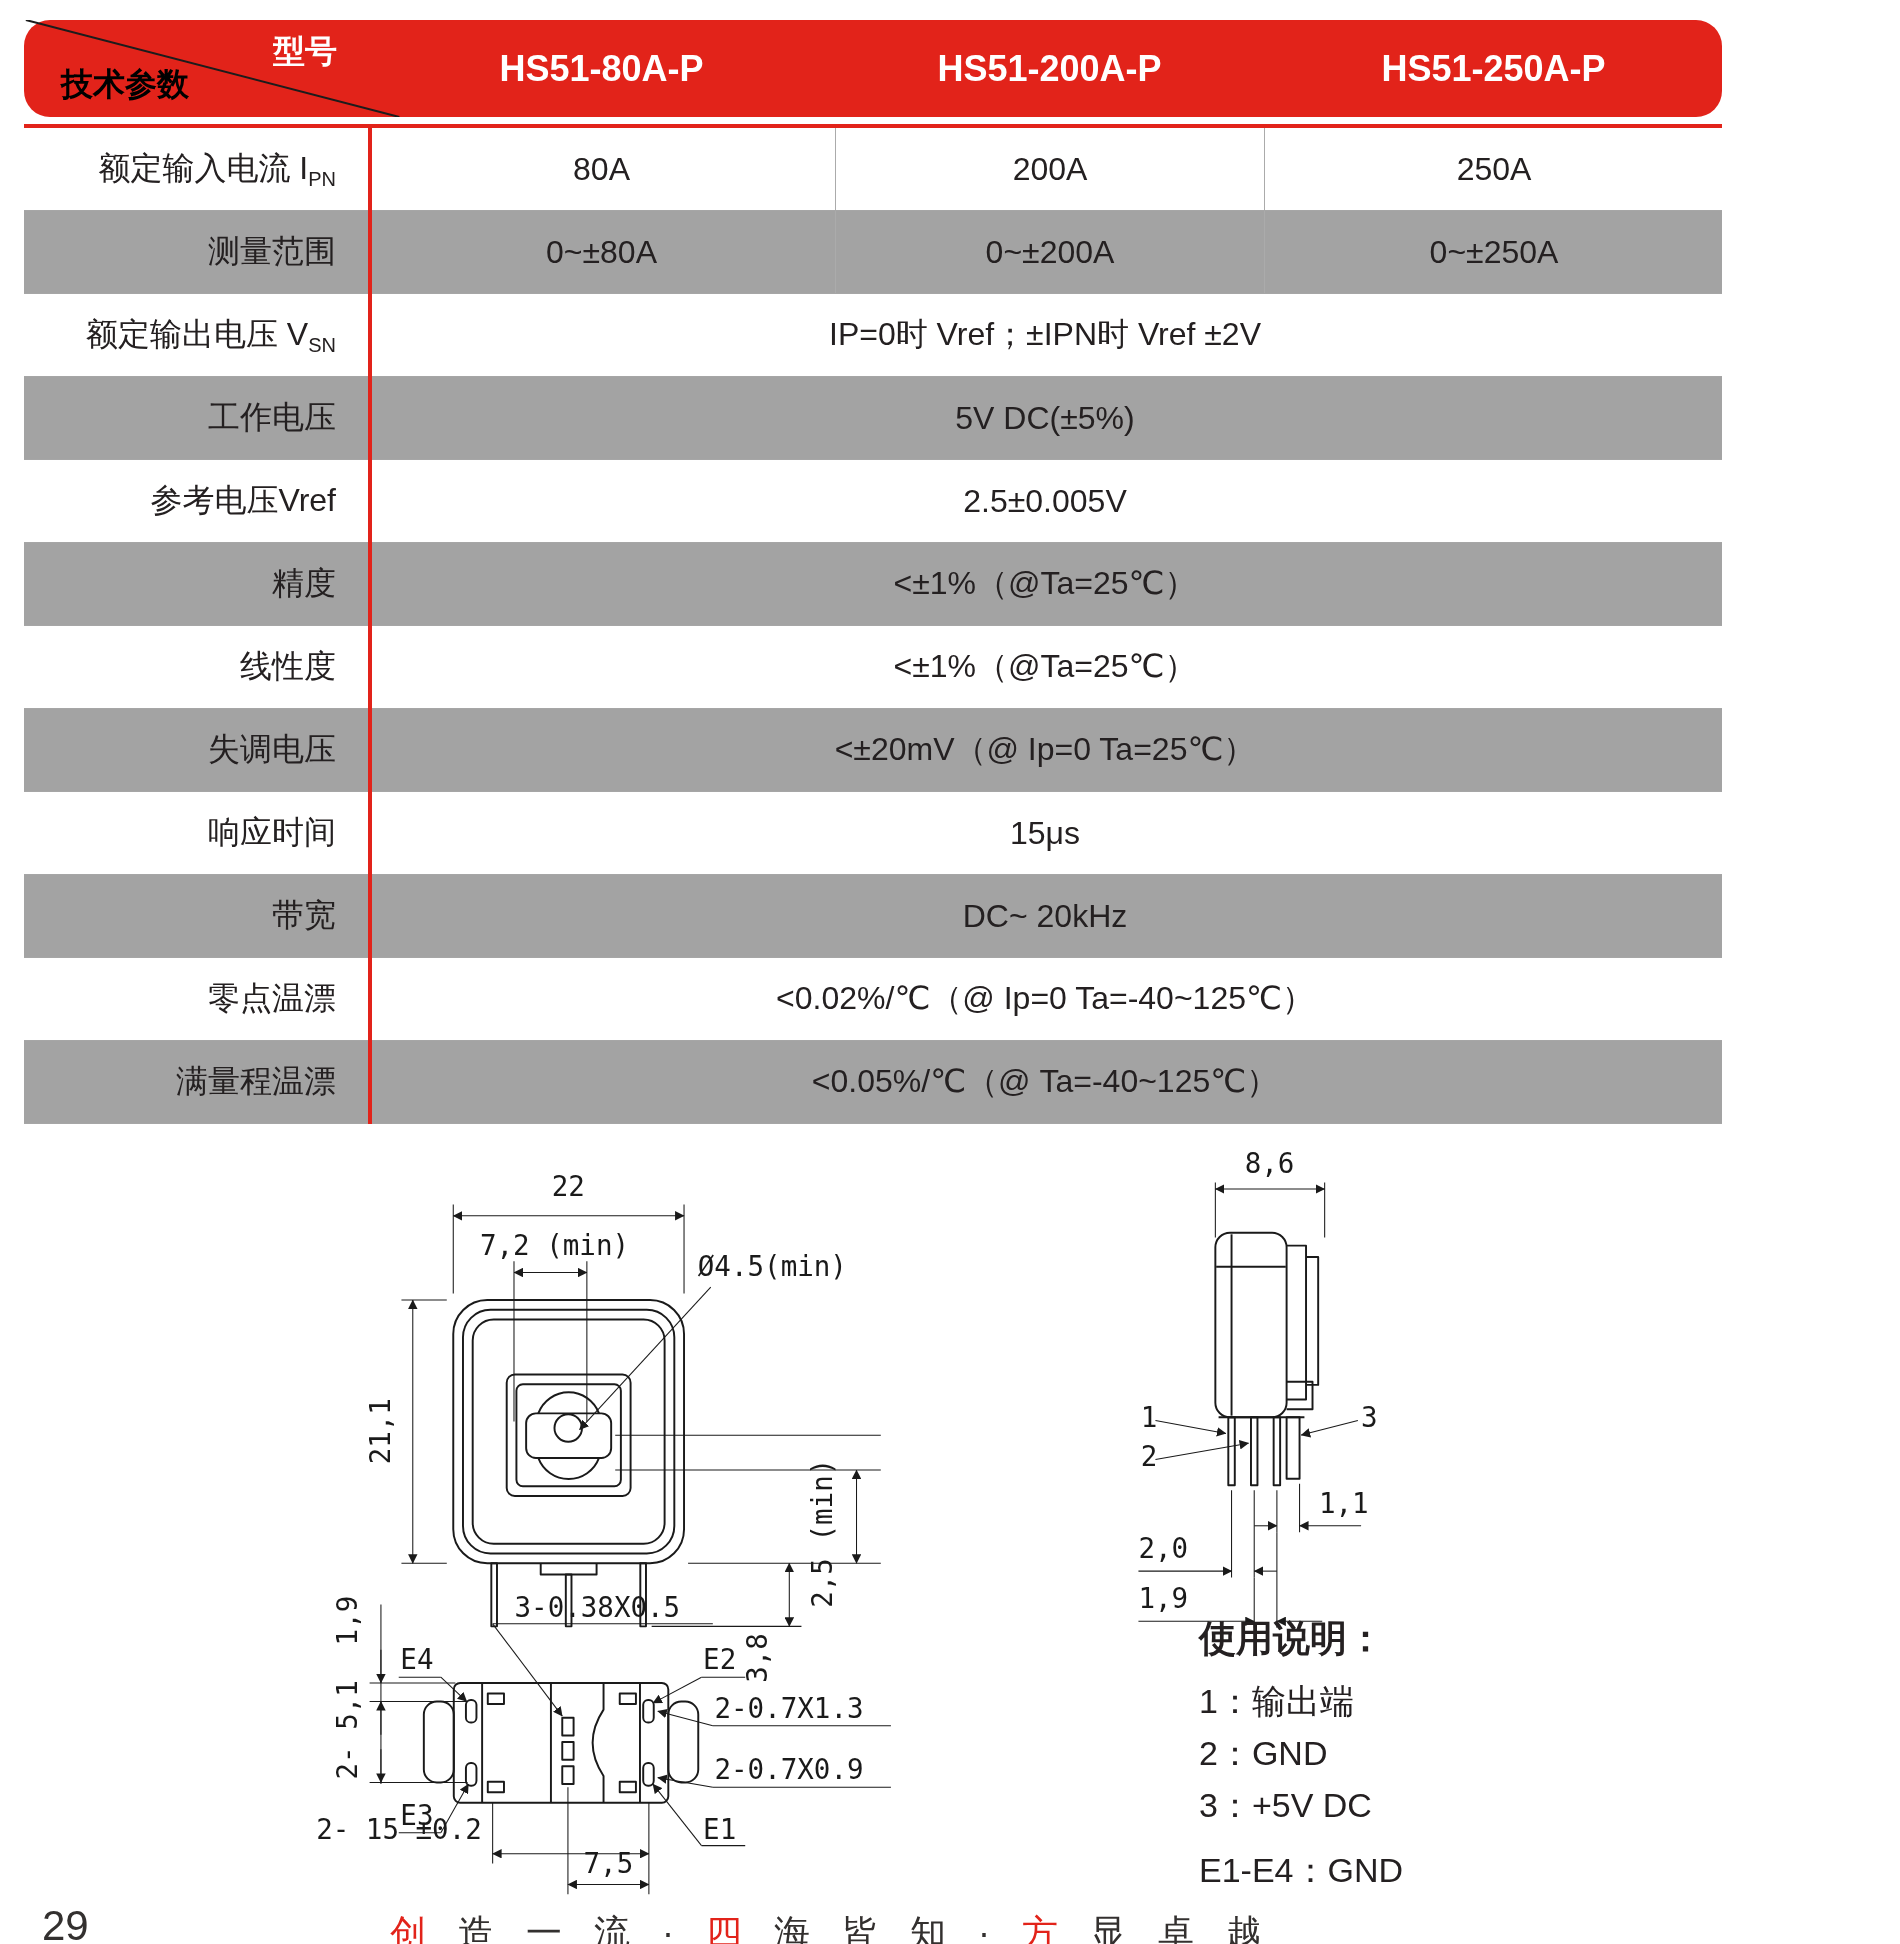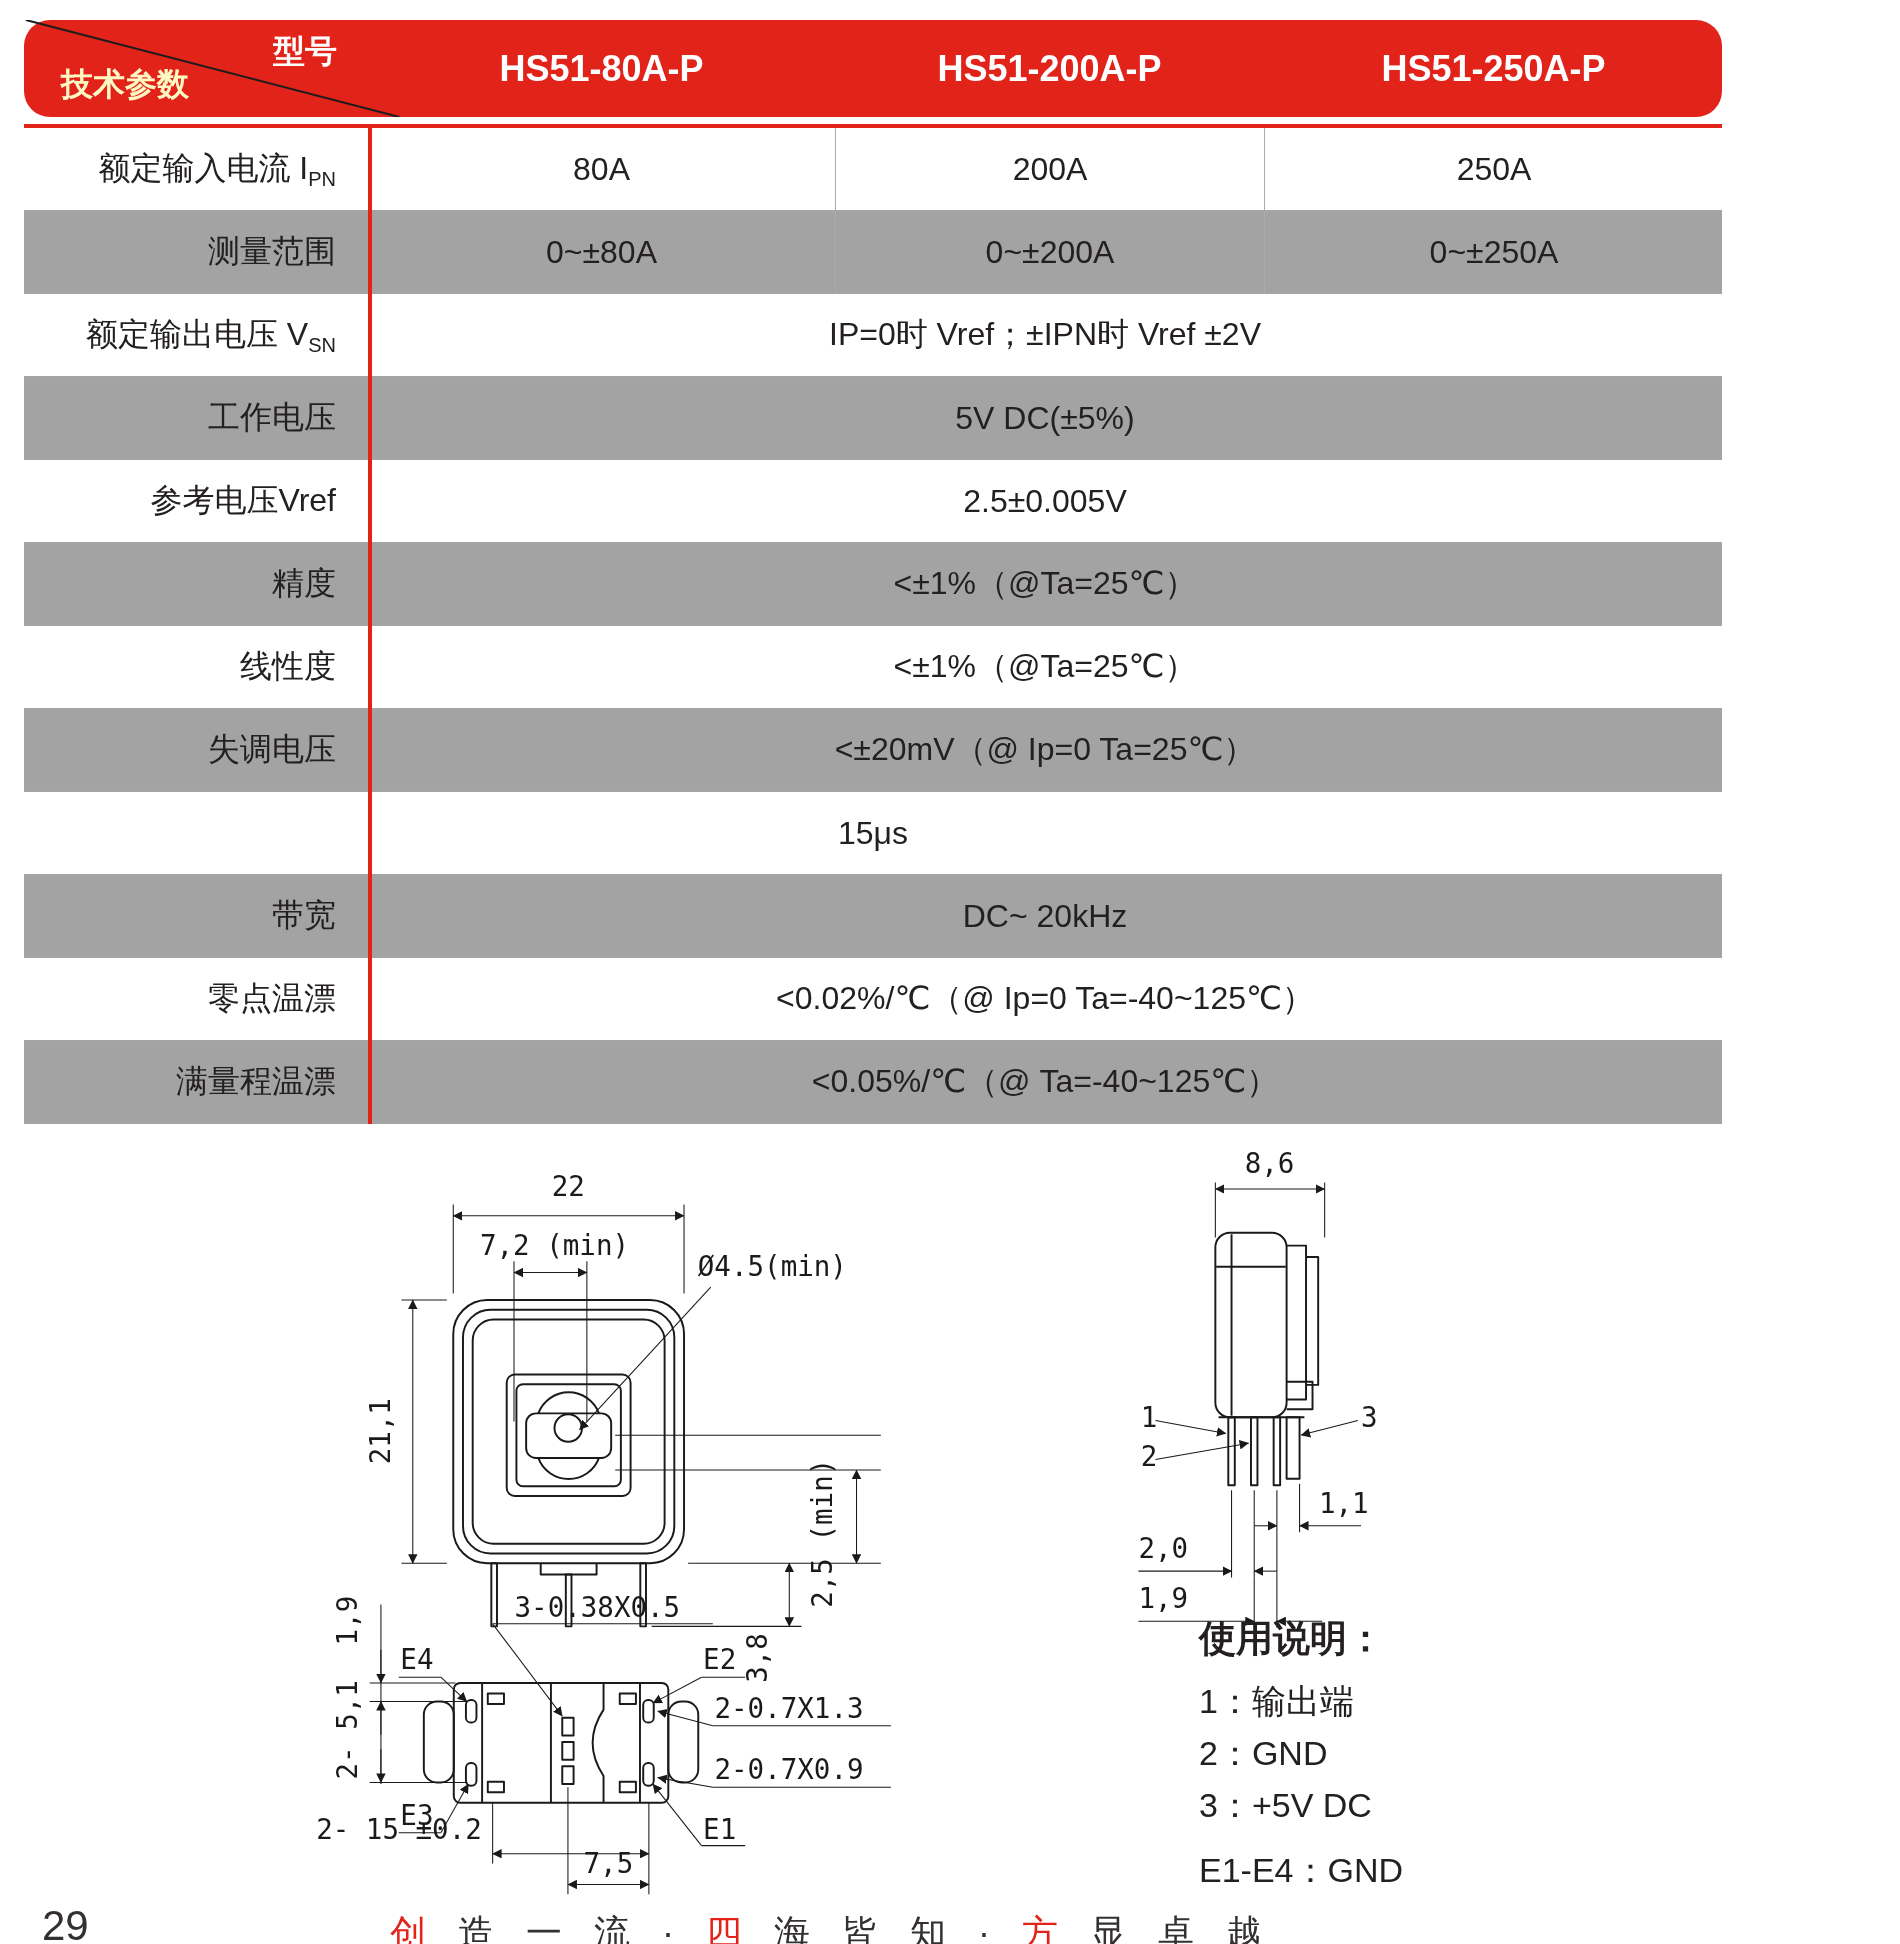--- a/index.html
+++ b/index.html
@@ -6,21 +6,21 @@
   body{
     position:relative;width:1901px;height:1944px;background:#ffffff;
     font-family:"Liberation Sans","DejaVu Sans",sans-serif;color:#242021;overflow:hidden;
   }
   
   .table-wrap{position:absolute;left:24px;top:20px;width:1698px;}
   .thead{display:flex;height:97px;background:#e2231a;position:relative;border-radius:26px;}
   .corner{flex:0 0 344px;position:relative;}
   .diag-svg{position:absolute;left:0;top:0;pointer-events:none;}
   .corner-top{position:absolute;right:31px;top:9.7px;font-size:32px;font-weight:bold;color:#fff;}
-  .corner-bottom{position:absolute;left:37px;bottom:9.7px;font-size:32px;font-weight:bold;color:#fef9c3;}
+  .corner-bottom{position:absolute;left:37px;bottom:9.7px;font-size:32px;font-weight:bold;color:#000000;}
   .th-model{display:flex;align-items:center;justify-content:center;color:#ffffff;font-size:36px;font-weight:bold;}
   .w1{flex:0 0 467px;} .w2{flex:0 0 429px;} .w3{flex:0 0 459px;}
   .red-gap{height:6.5px;background:#fff;}
   .red-line{height:4.9px;background:#e2231a;}
   .tbody{position:relative;}
   .red-vline{position:absolute;left:344px;top:-4.9px;width:4px;height:calc(100% + 4.9px);background:#e2231a;z-index:3;}
   .row{display:flex;height:83px;box-sizing:border-box;border-bottom:1.6px solid #a6a6a6;background:#fff;}
   .row.alt{background:#a3a3a3;}
   .cell-label{flex:0 0 344px;display:flex;align-items:center;justify-content:flex-end;
     padding-right:32px;box-sizing:border-box;font-size:32px;white-space:pre;}
@@ -102,20 +102,21 @@
       <div class="cell-label"><span>线性度</span></div>
       <div class="cell-merged">&lt;±1%（@Ta=25℃）</div>
     </div>
 
     <div class="row alt">
       <div class="cell-label"><span>失调电压</span></div>
       <div class="cell-merged">&lt;±20mV（@ Ip=0 Ta=25℃）</div>
     </div>
 
     <div class="row">
+      <div class="cell-label"><span>响应时间</span></div>
       <div class="cell-merged">15μs</div>
     </div>
 
     <div class="row alt">
       <div class="cell-label"><span>带宽</span></div>
       <div class="cell-merged">DC~ 20kHz</div>
     </div>
 
     <div class="row">
       <div class="cell-label"><span>零点温漂</span></div>

